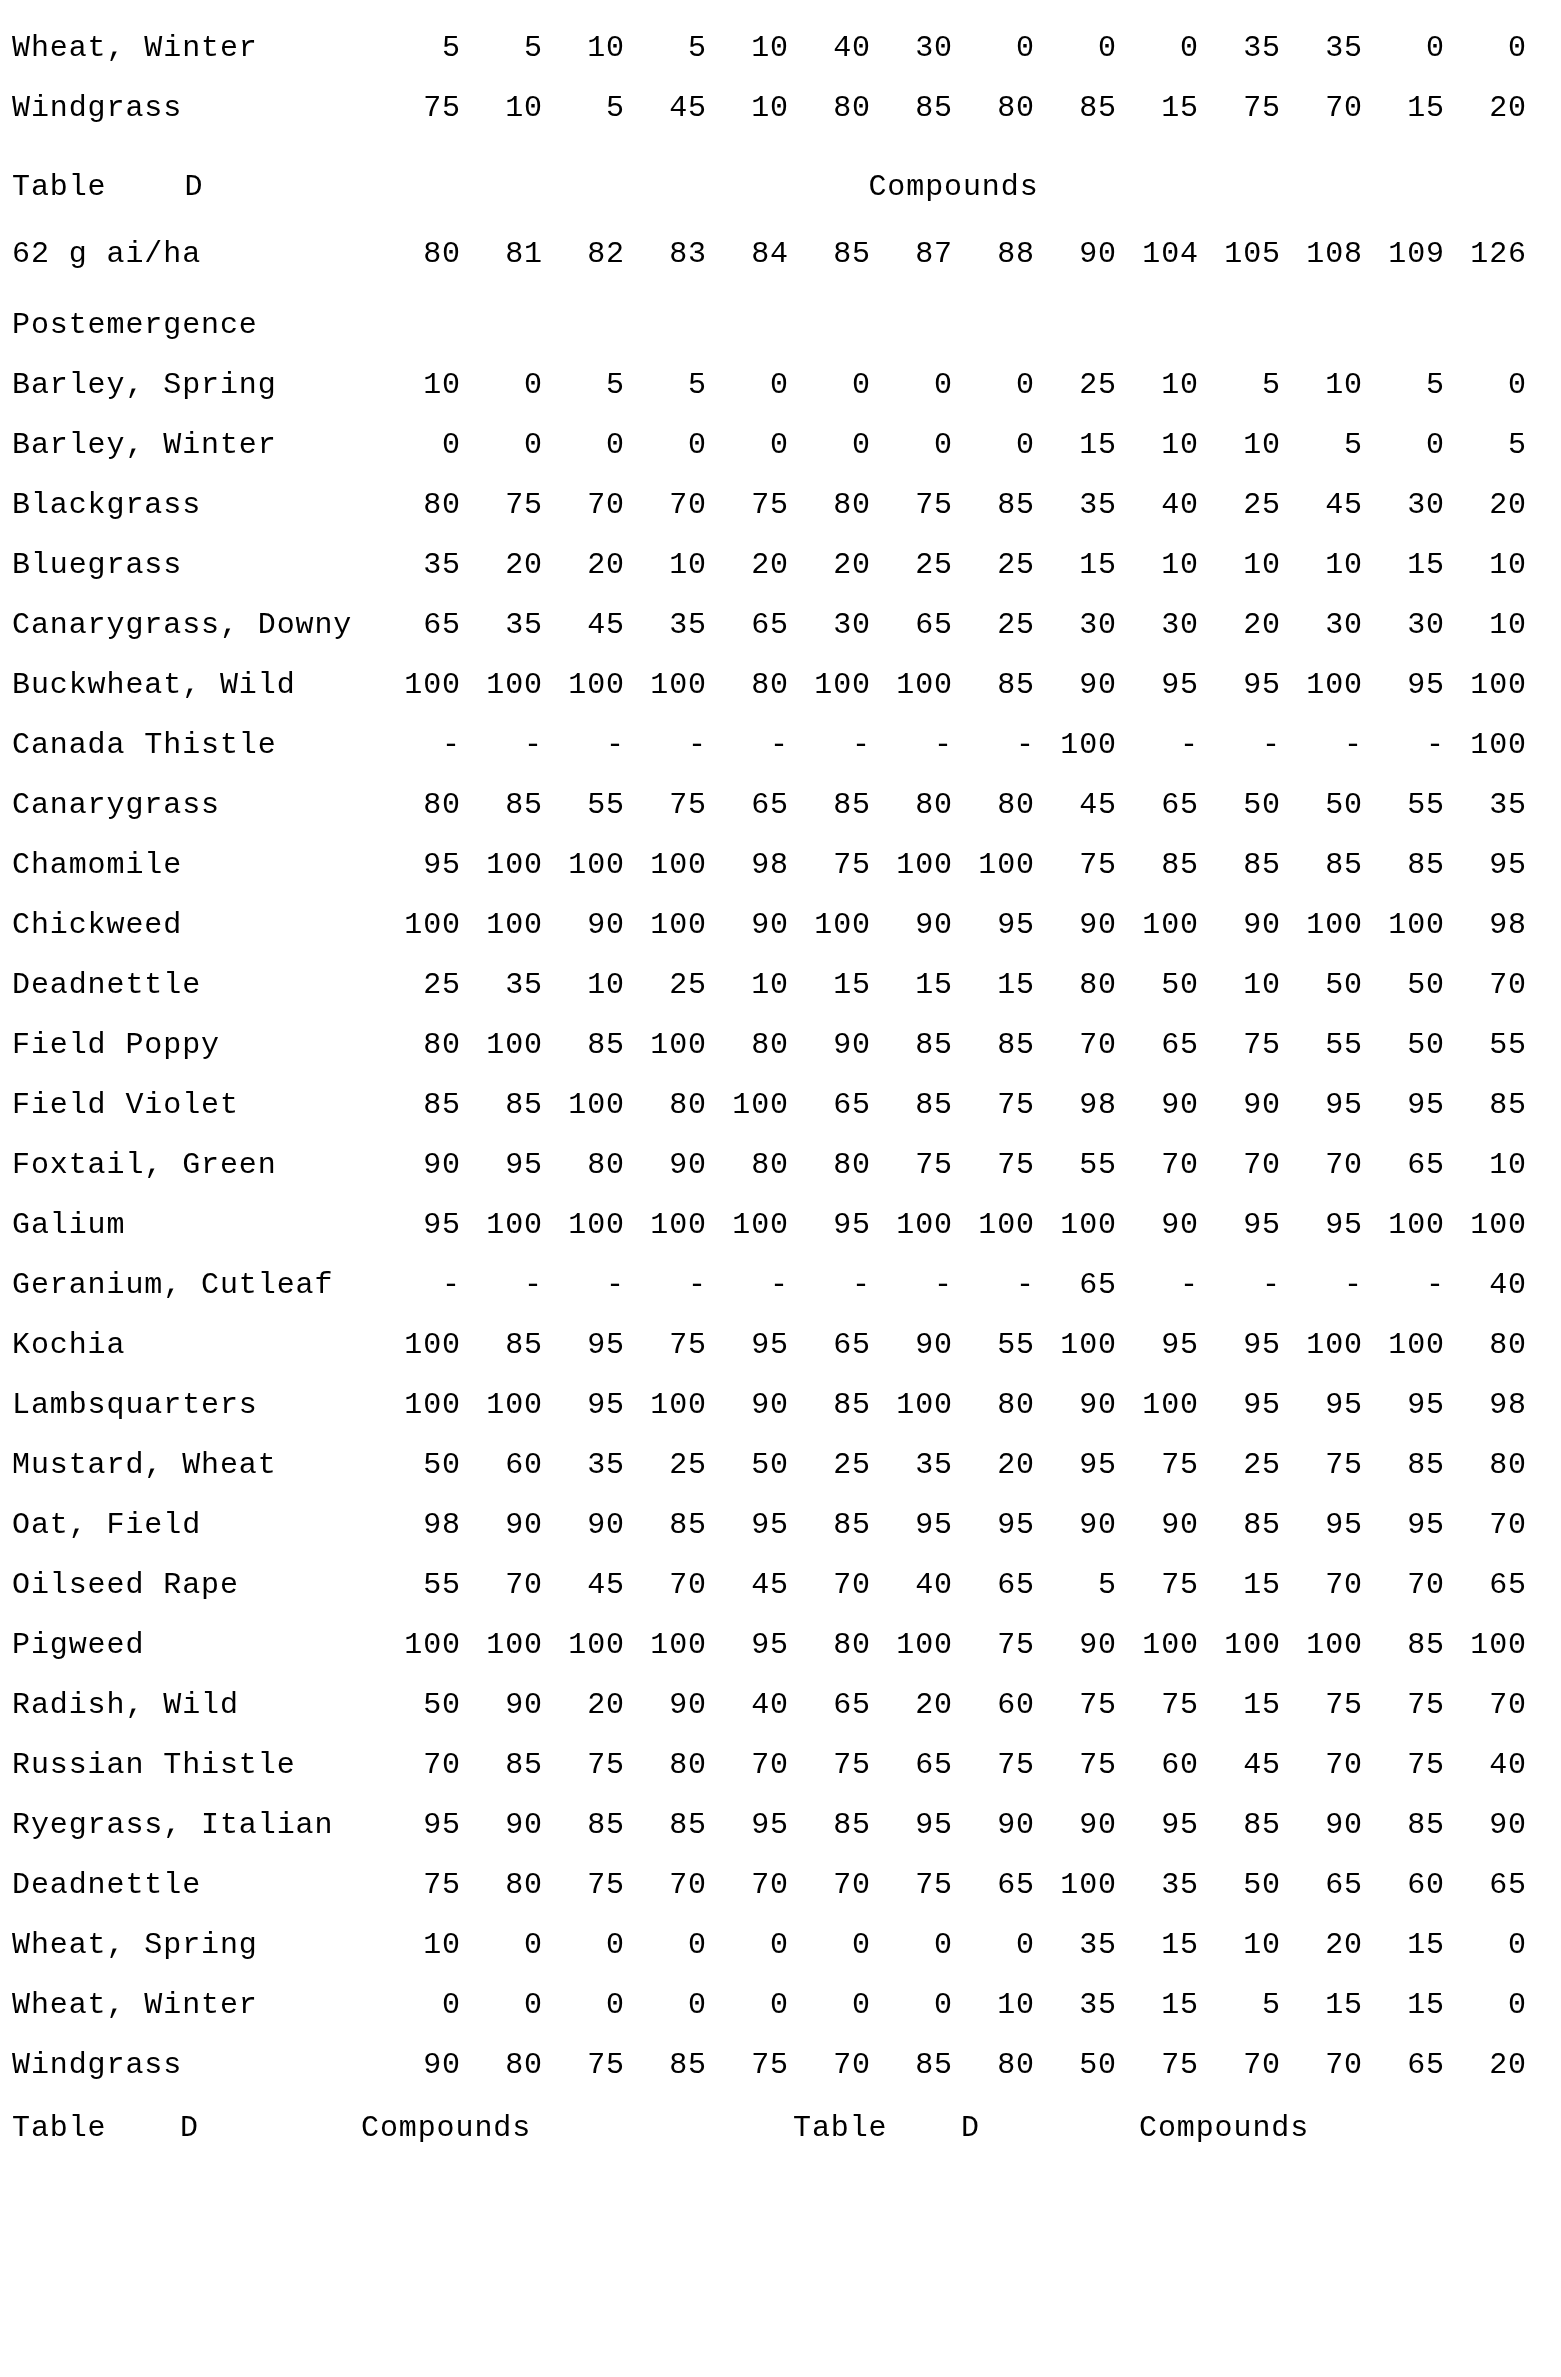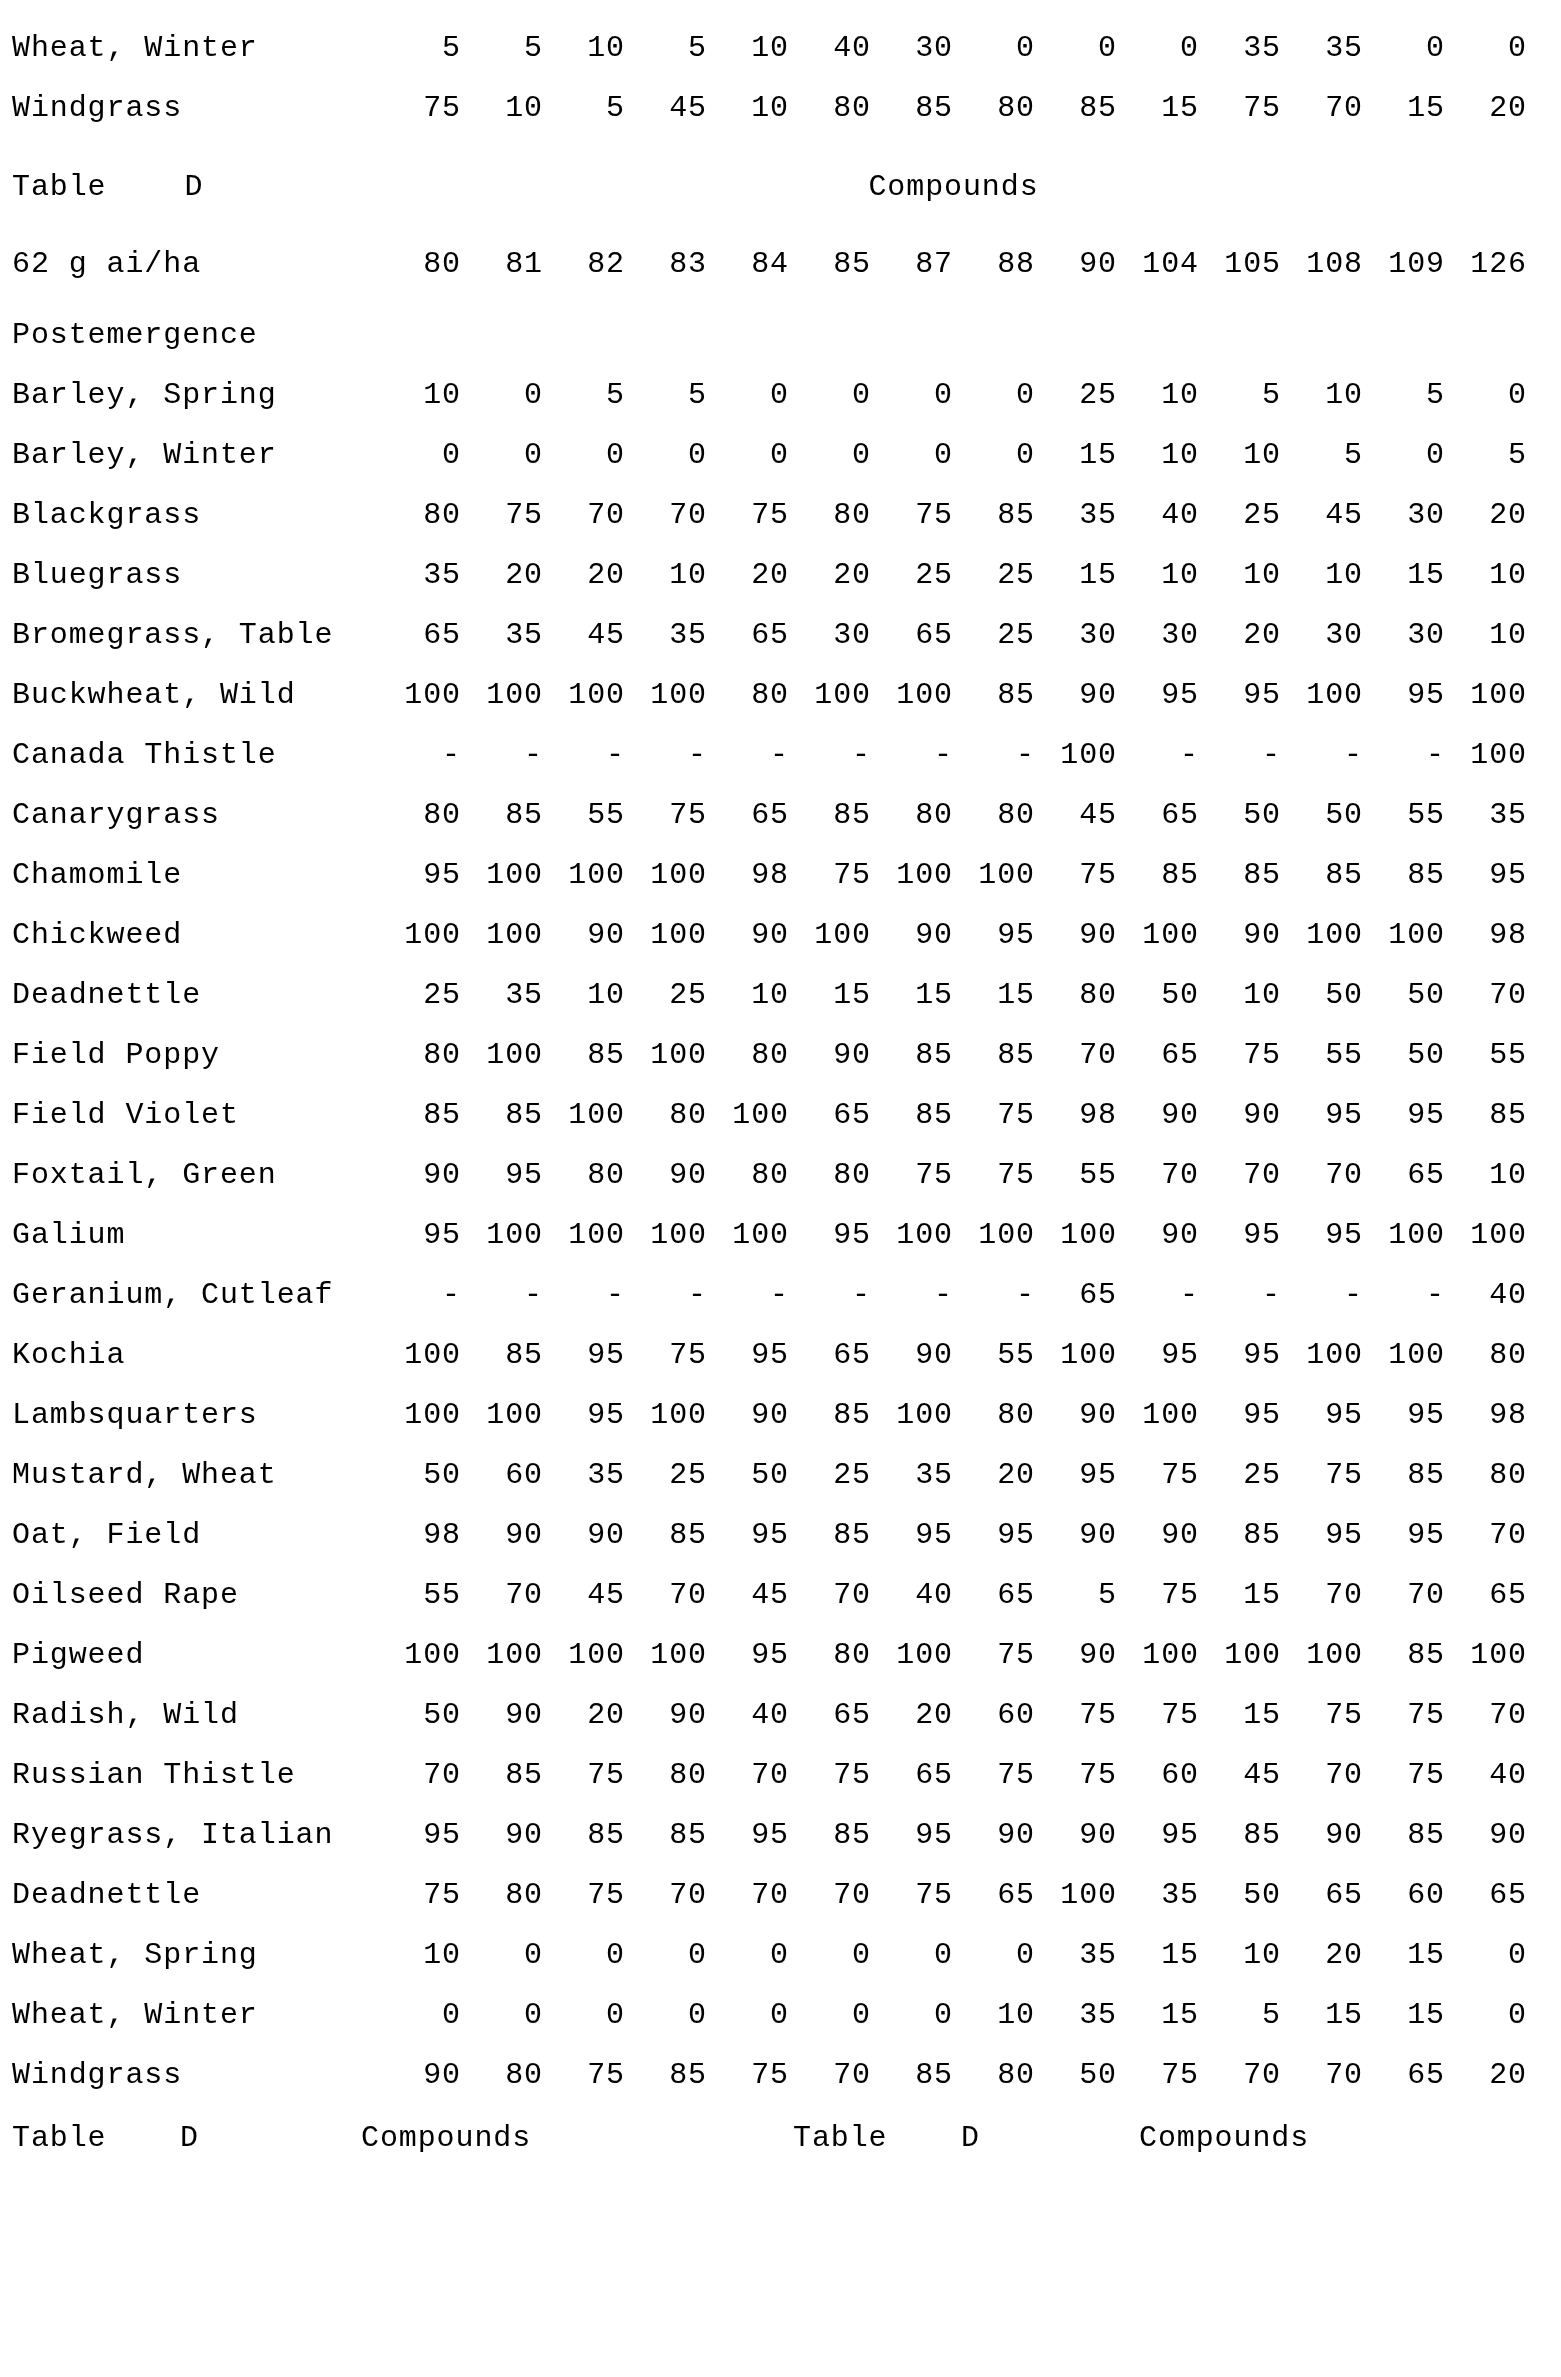--- a/index.html
+++ b/index.html
@@ -46,21 +46,21 @@
     flex: 0 0 367px;
     width: 367px;
     display: flex;
   }
   .hdr-d { margin-left: 78px; }
   .hdr-compounds {
     flex: 0 0 1149px;
     width: 1149px;
     text-align: center;
   }
-  .rate-block .line { margin-top: 17px; }
+  .rate-block .line { margin-top: 7px; }
   .section-line { margin-top: 11px; }
   .footer-line {
     margin-top: 2.6px;
     position: relative;
     height: 60px;
   }
   .footer-line span { position: absolute; top: 0; }
   .f-t1 { left: 0px; }
   .f-d1 { left: 168px; }
   .f-c1 { left: 349px; }
@@ -114,21 +114,21 @@
   </div>
       <div class="line row">
     <span class="label">Blackgrass</span>
     <span class="cell">80</span><span class="cell">75</span><span class="cell">70</span><span class="cell">70</span><span class="cell">75</span><span class="cell">80</span><span class="cell">75</span><span class="cell">85</span><span class="cell">35</span><span class="cell">40</span><span class="cell">25</span><span class="cell">45</span><span class="cell">30</span><span class="cell">20</span>
   </div>
       <div class="line row">
     <span class="label">Bluegrass</span>
     <span class="cell">35</span><span class="cell">20</span><span class="cell">20</span><span class="cell">10</span><span class="cell">20</span><span class="cell">20</span><span class="cell">25</span><span class="cell">25</span><span class="cell">15</span><span class="cell">10</span><span class="cell">10</span><span class="cell">10</span><span class="cell">15</span><span class="cell">10</span>
   </div>
       <div class="line row">
-    <span class="label">Bromegrass, Table</span>
+    <span class="label">Canarygrass, Downy</span>
     <span class="cell">65</span><span class="cell">35</span><span class="cell">45</span><span class="cell">35</span><span class="cell">65</span><span class="cell">30</span><span class="cell">65</span><span class="cell">25</span><span class="cell">30</span><span class="cell">30</span><span class="cell">20</span><span class="cell">30</span><span class="cell">30</span><span class="cell">10</span>
   </div>
       <div class="line row">
     <span class="label">Buckwheat, Wild</span>
     <span class="cell">100</span><span class="cell">100</span><span class="cell">100</span><span class="cell">100</span><span class="cell">80</span><span class="cell">100</span><span class="cell">100</span><span class="cell">85</span><span class="cell">90</span><span class="cell">95</span><span class="cell">95</span><span class="cell">100</span><span class="cell">95</span><span class="cell">100</span>
   </div>
       <div class="line row">
     <span class="label">Canada Thistle</span>
     <span class="cell">-</span><span class="cell">-</span><span class="cell">-</span><span class="cell">-</span><span class="cell">-</span><span class="cell">-</span><span class="cell">-</span><span class="cell">-</span><span class="cell">100</span><span class="cell">-</span><span class="cell">-</span><span class="cell">-</span><span class="cell">-</span><span class="cell">100</span>
   </div>

